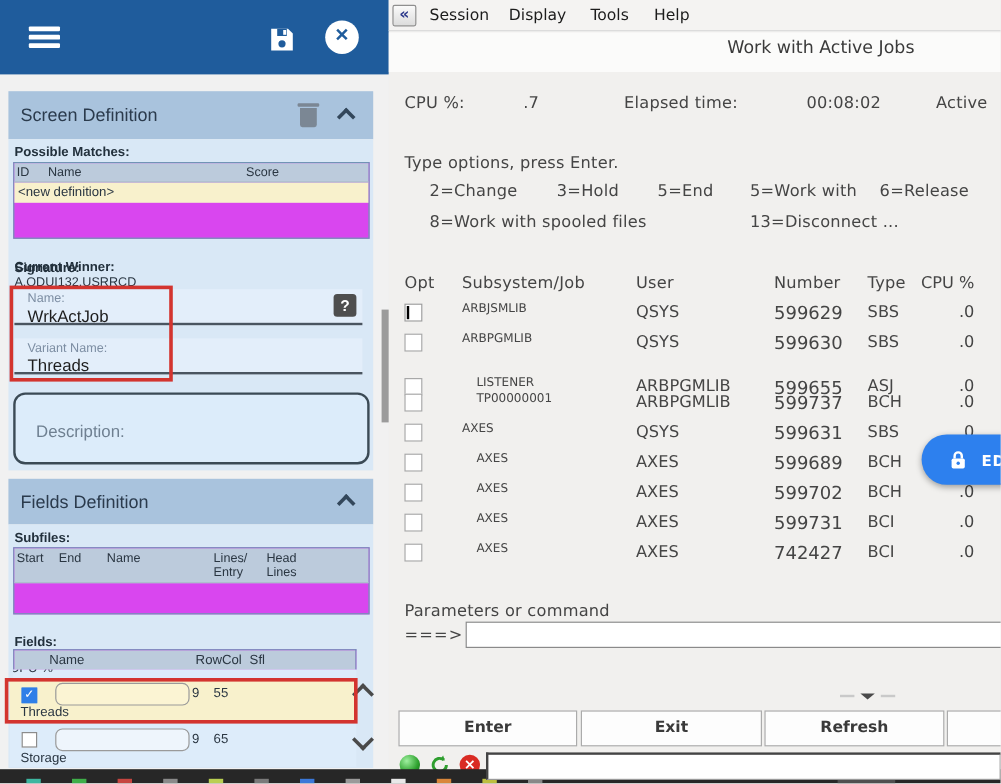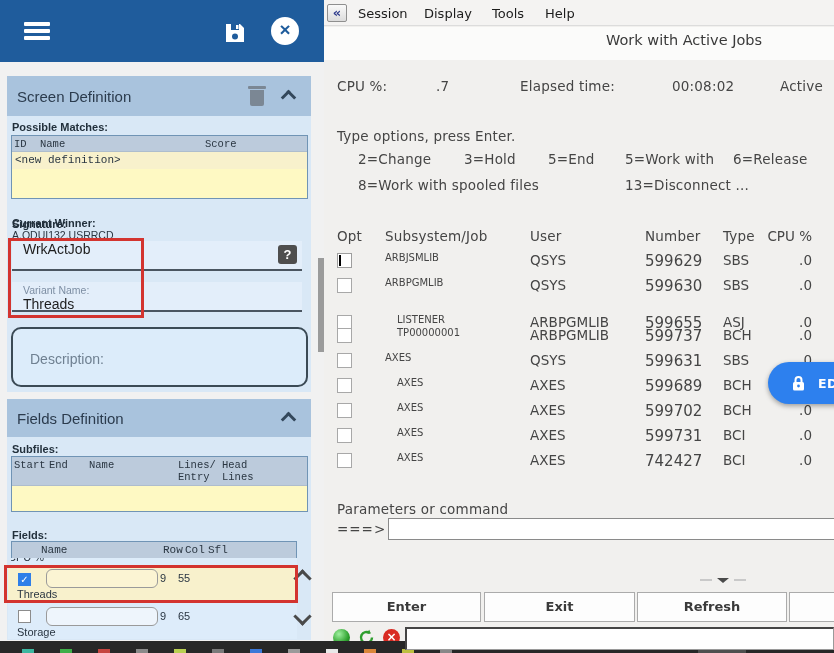--- a/index.html
+++ b/index.html
@@ -17,21 +17,21 @@
   #close-btn { left:271px; top:17px; width:28px; height:28px; background:#fff; border-radius:50%;
                color:#1f5c9c; font-weight:bold; font-size:19px; line-height:26px; text-align:center; cursor:pointer; }
 
   .section-header { left:7px; width:304px; height:40px; background:#a9c3dd; display:flex; align-items:center; }
   .section-title { font-size:15px; color:#2b3b4d; padding-left:10px; }
   .chev { width:11px; height:11px; border-right:3px solid #33475b; border-bottom:3px solid #33475b; }
   .chev.up { transform:rotate(225deg); }
   .sec-content { left:7px; width:304px; background:#d9e8f6; }
 
   .lbl-sm { font-size:11px; font-weight:bold; color:#22303c; }
-  .mini-table { position:absolute; border:1px solid #7094b5; background:#fef9c3;font-family:Liberation Mono, monospace; }
+  .mini-table { position:absolute; border:1px solid #7094b5; background:#d946ef; }
   .mini-head { background:#bccbdc; position:relative; border-bottom:1px solid #aebdcd; }
   .mini-head span { position:absolute; font-size:10.5px; color:#2a3642; }
   .match-row { height:17px; background:#f8f1cc; font-size:11px; color:#2a3642; padding:2px 0 0 3px; cursor:pointer; }
 
   .mat-field { position:absolute; left:12px; width:290px; background:#e3eefa; border-bottom:2px solid #4a5560; }
   .mat-label { font-size:10.5px; color:#7d8ea3; padding:2px 0 0 11px; }
   .mat-value { font-size:14px; color:#1d1d1d; padding:0 0 0 11px; }
 
   #help-icon { left:278px; top:245px; width:19px; height:19px; background:#4e4e4e; border-radius:3px;
                color:#fff; font-size:13px; font-weight:bold; text-align:center; line-height:19px; cursor:pointer; }
@@ -167,20 +167,21 @@
       </div>
       <div class="match-row">&lt;new definition&gt;</div>
     </div>
 
     <span class="abs lbl-sm" style="left:12px; top:217px;">Current Winner:</span>
 
     <span class="abs lbl-sm" style="left:12px; top:218px;">Signature:</span>
     <span class="abs" style="left:12px; top:229px; font-size:10.5px; color:#2a3642;">A.QDUI132.USRRCD</span>
 
     <div class="mat-field" style="top:241px; height:30px;">
+      <div class="mat-label">Name:</div>
       <div class="mat-value">WrkActJob</div>
     </div>
     <div id="help-icon" class="abs">?</div>
 
     <div class="mat-field" style="top:282px; height:30px;">
       <div class="mat-label">Variant Name:</div>
       <div class="mat-value">Threads</div>
     </div>
 
     <div class="red-box" style="left:8px; top:238px; width:136px; height:80px;"></div>

